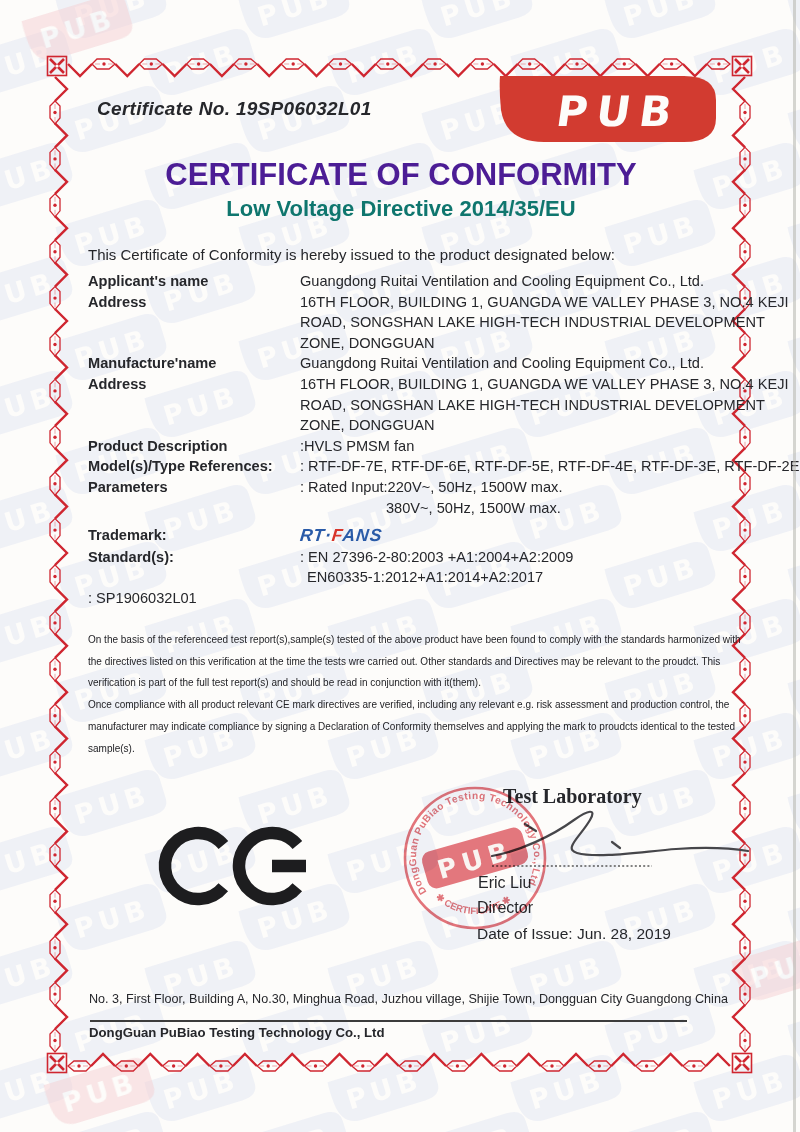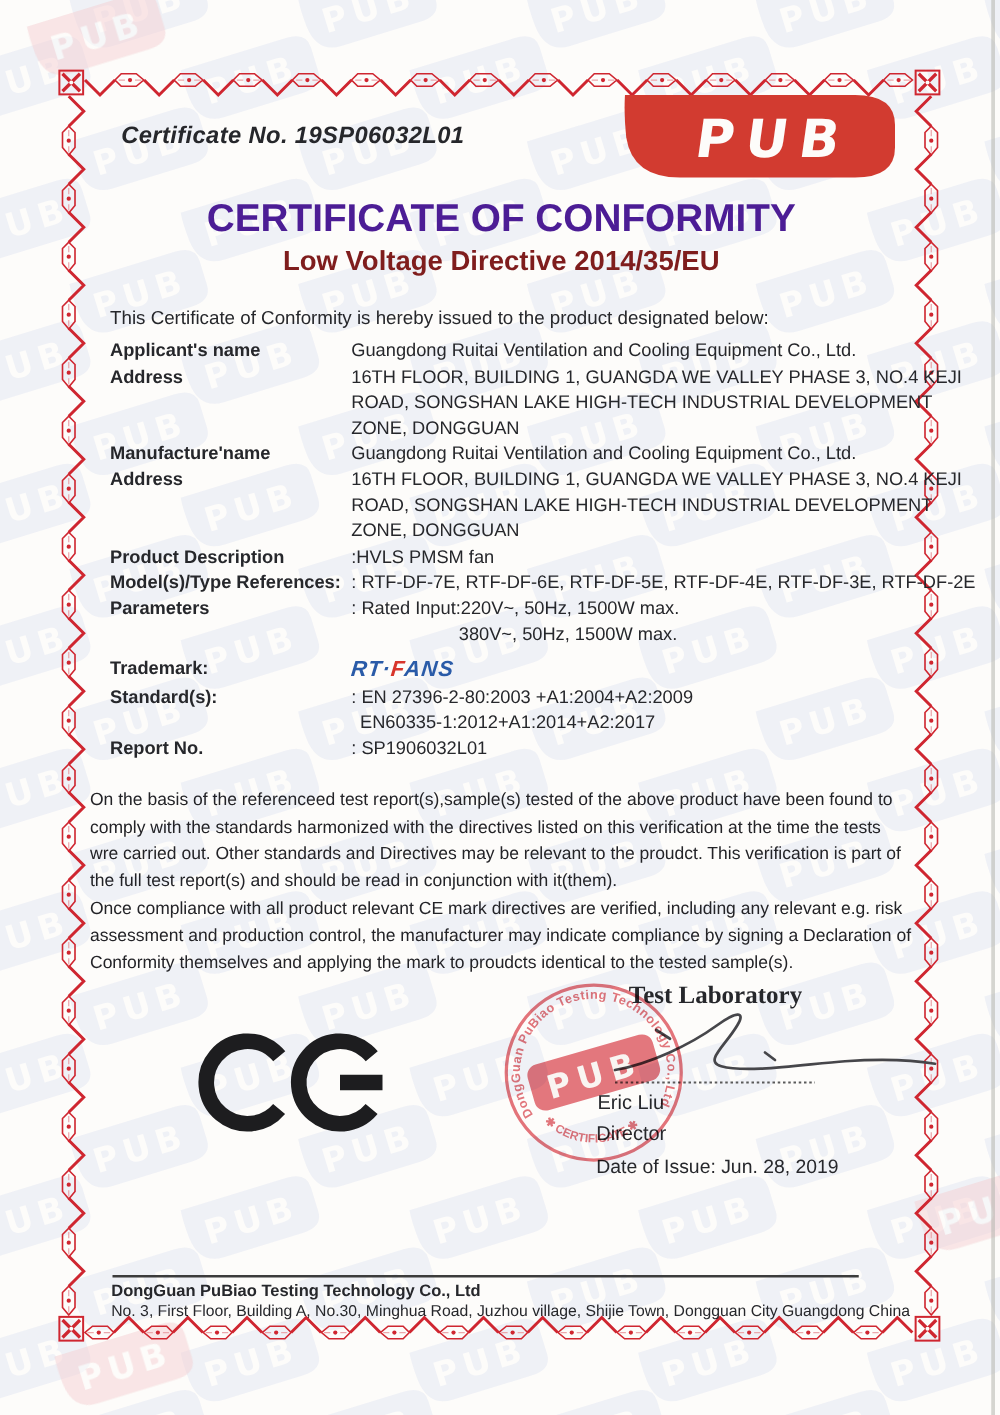--- a/index.html
+++ b/index.html
@@ -9,46 +9,46 @@
     font-family:"Liberation Sans", sans-serif;
     color:#26272b;
   }
   .abs{position:absolute;}
   svg.layer{position:absolute;left:0;top:0;width:800px;height:1132px;pointer-events:none;}
 
   .cert-no{left:97px;top:98px;font-size:19px;font-weight:bold;letter-spacing:.3px;font-style:italic;}
   .pub-logo{left:486px;top:74px;width:236px;height:74px;}
 
   .title{left:46px;top:157px;width:710px;text-align:center;font-size:31px;font-weight:bold;color:#4c1d95;}
-  .subtitle{left:46px;top:196px;width:710px;text-align:center;font-size:22px;font-weight:bold;color:#7f1d1d;}
+  .subtitle{left:46px;top:196px;width:710px;text-align:center;font-size:22px;font-weight:bold;color:#0f766e;}
   .intro{left:88px;top:246px;font-size:15px;}
 
   .fields{left:88px;top:271px;width:668px;}
-  .frow{display:flex;line-height:20.6px;font-size:14.6px;}
+  .frow{display:flex;line-height:20.6px;font-size:14.6px;gap:19px;}
   .flabel{flex:0 0 193px;font-weight:bold;white-space:nowrap;}
   .fvalue{white-space:nowrap;}
   .gap-top{margin-top:7px;}
   .ind-params{padding-left:86px;}
   .ind-std{padding-left:7px;text-align:center;}
 
   .tm{font-style:italic;font-weight:bold;font-size:17.5px;letter-spacing:1px;transform:skewX(-6deg);display:inline-block;line-height:20.6px;}
   .tm .b{color:#2a5ba8;}
   .tm .r{color:#d8352b;}
 
-  .body-text{left:72px;top:629px;width:658px;font-size:14px;line-height:21.7px;color:#232327;}
+  .body-text{left:88px;top:629px;width:658px;font-size:10px;line-height:21.7px;color:#232327;}
   .body-text p{margin:0;}
 
   .lab-head{left:503px;top:785px;font-size:20px;font-weight:bold;font-family:Liberation Serif, serif;}
   .sig-name{left:478px;top:874px;font-size:16px;}
   .sig-role{left:477px;top:899px;font-size:16px;}
   .sig-date{left:477px;top:925px;font-size:15.5px;}
 
   .foot-line{left:90px;top:1020px;width:597px;height:2px;background:#3c3c3c;}
   .foot-co{left:89px;top:1025px;font-size:13.2px;font-weight:bold;}
-  .foot-addr{left:89px;top:1042px;font-size:12.6px;}
+  .foot-addr{left:89px;top:992px;font-size:12.6px;}
 
   .scan-edge{left:793px;top:0;width:3px;height:1132px;background:#b5b5ad;opacity:.55;}
 </style>
 </head>
 <body>
 
 <svg class="layer" id="wm-svg">
   <defs>
     <g id="wmL" transform="rotate(-17 60 24)">
       <path d="M8,1 H96 Q113,1 113,14 V34 Q113,47 96,47 H30 Q10,47 8,24 Q7,10 8,1 Z" fill="#e7eaf4"></path>
@@ -339,21 +339,20 @@
   </div>
   <div class="frow">
       <div class="flabel">Standard(s):</div>
       <div class="fvalue">: EN 27396-2-80:2003 +A1:2004+A2:2009</div>
     </div>
   <div class="frow">
       <div class="flabel"></div>
       <div class="fvalue ind-std">EN60335-1:2012+A1:2014+A2:2017</div>
     </div>
   <div class="frow">
-      <div class="flabel">Report No.</div>
       <div class="fvalue">: SP1906032L01</div>
     </div>
 </div>
 
 <div class="abs body-text">
   <p>On the basis of the referenceed test report(s),sample(s) tested of the above product have been found to comply with the standards harmonized with the directives listed on this verification at the time the tests wre carried out. Other standards and Directives may be relevant to the proudct. This verification is part of the full test report(s) and should be read in conjunction with it(them).</p>
   <p>Once compliance with all product relevant CE mark directives are verified, including any relevant e.g. risk assessment and production control, the manufacturer may indicate compliance by signing a Declaration of Conformity themselves and applying the mark to proudcts identical to the tested sample(s).</p>
 </div>
 
 <div class="abs lab-head">Test Laboratory</div>

